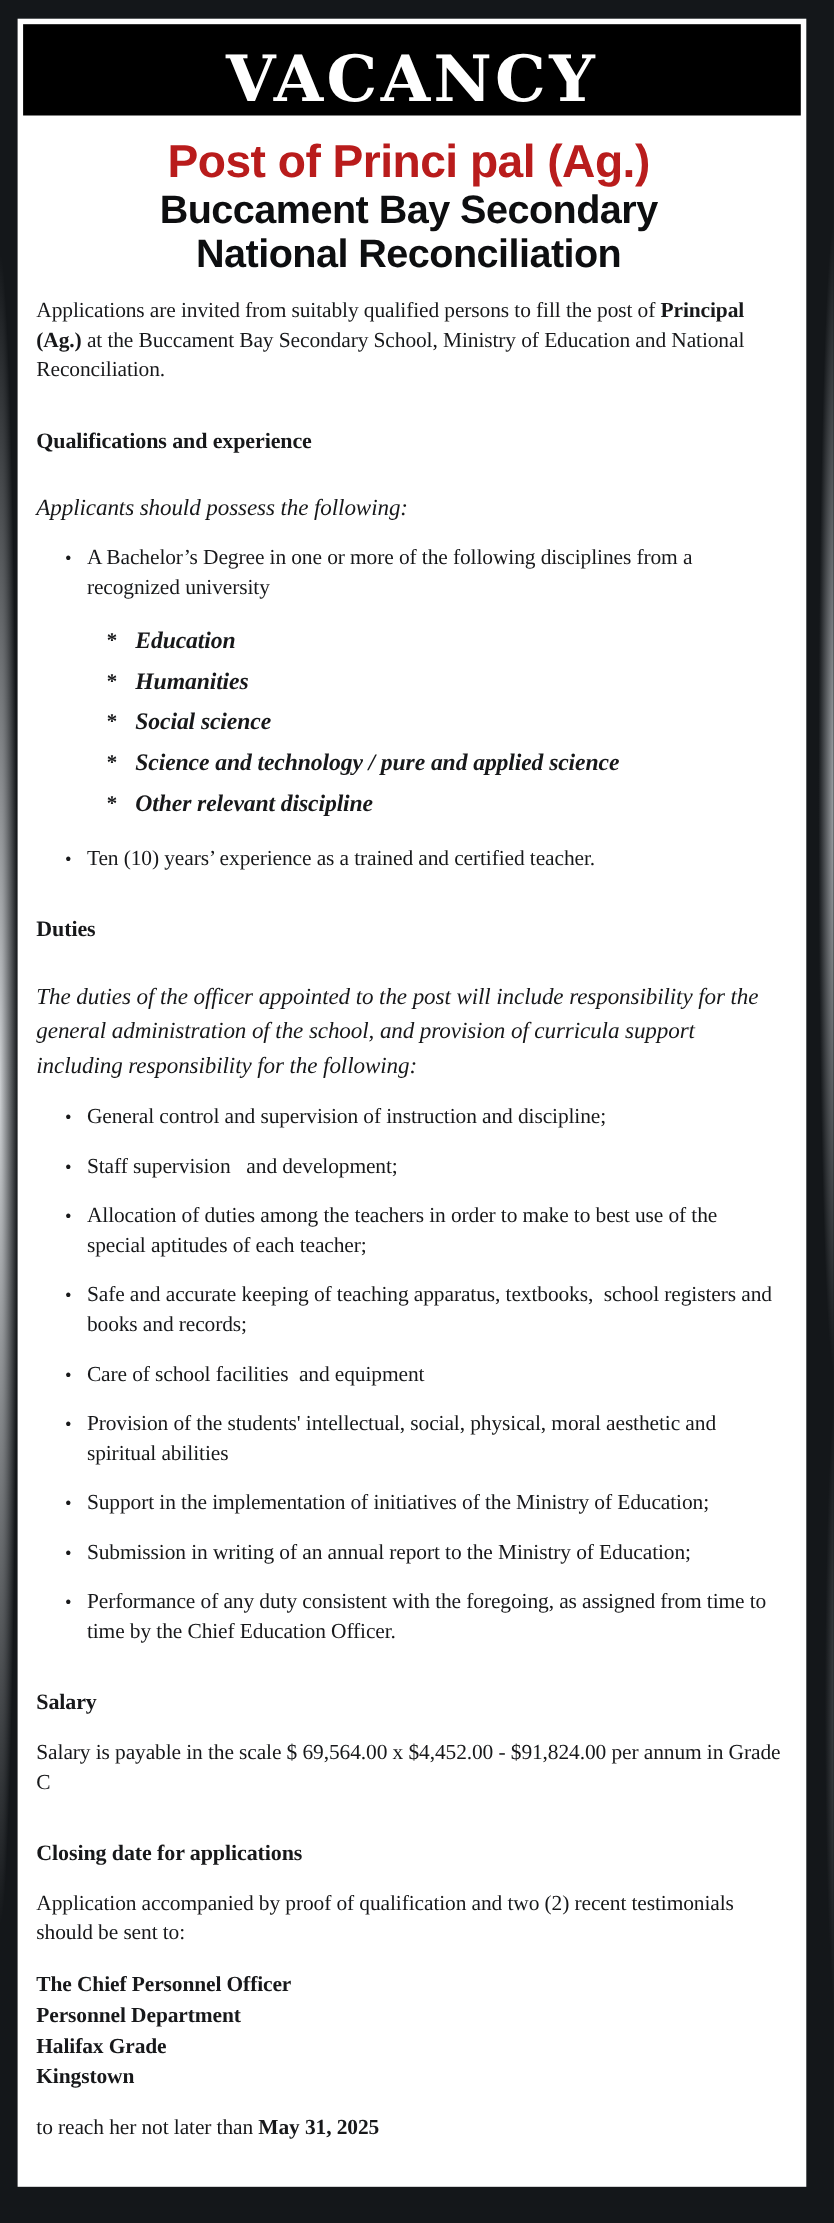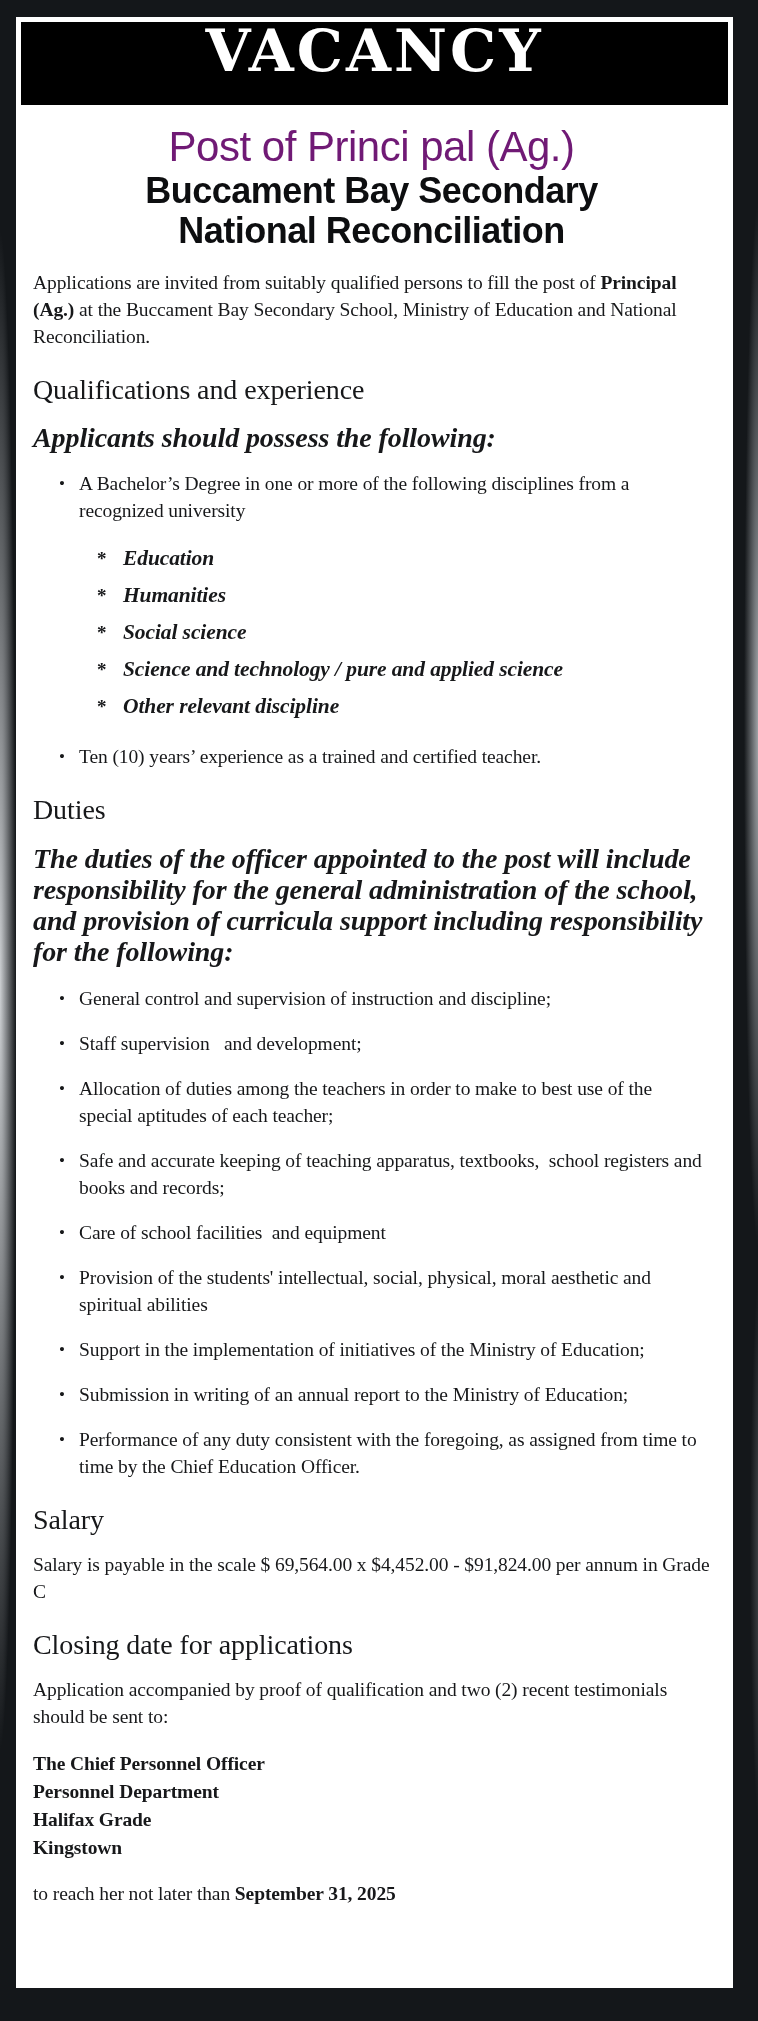--- a/index.html
+++ b/index.html
@@ -27,21 +27,21 @@
     position:absolute; left:16px; top:17px;
     width:717px; height:1971px;
     box-sizing:border-box;
     background:#ffffff;
     padding:5px 5px 0 5px;
     overflow:hidden;
   }
   .banner {
     height:83px;
     background:#000000;
-    display:flex; align-items:flex-start; justify-content:center;
+    display:flex; align-items:flex-end; justify-content:center;
   }
   .banner-title {
     color:#ffffff;
     font-family:"DejaVu Serif", serif;
     font-weight:bold;
     font-size:58px;
     line-height:1;
     letter-spacing:3px;
     padding-bottom:4px;
   }
@@ -49,47 +49,47 @@
     padding:10px 18px 0 12px;
     color:#17181a;
     font-size:19.5px;
     line-height:27px;
     letter-spacing:-0.1px;
   }
   .title {
     margin:10px 0 2px 0;
     text-align:center;
     font-family:"Liberation Sans", sans-serif;
-    font-weight:400;
+    font-weight:700;
     font-size:42px;
     line-height:44px;
     letter-spacing:-0.5px;
-    color:#701a75;
+    color:#b91c1c;
   }
   .subtitle {
     text-align:center;
     font-family:"Liberation Sans", sans-serif;
     font-weight:700;
     font-size:36px;
     line-height:40px;
     letter-spacing:-0.5px;
     color:#0d0e10;
   }
   .para { margin:18px 0 0 0; }
   .heading {
-    margin:26px 0 0 0;
-    font-size:28px;
+    margin:38px 0 0 0;
+    font-size:20px;
+    font-weight:bold;
+    line-height:27px;
+  }
+  .lead {
+    margin:32px 0 0 0;
+    font-style:italic;
     font-weight:normal;
-    line-height:27px;
-  }
-  .lead {
-    margin:20px 0 0 0;
-    font-style:italic;
-    font-weight:bold;
-    font-size:28px;
+    font-size:21px;
     line-height:29px;
   }
   .duties-lead { line-height:31px; }
   .bullet-row {
     display:flex;
     margin:18px 0 0 0;
     padding-left:26px;
   }
   .bullet-row .dot {
     flex:0 0 auto;
@@ -225,17 +225,17 @@
 
       <p class="para">Application accompanied by proof of qualification and two (2) recent testimonials should be sent to:</p>
 
       <div class="address">
         <div>The Chief Personnel Officer</div>
         <div>Personnel Department</div>
         <div>Halifax Grade</div>
         <div>Kingstown</div>
       </div>
 
-      <p class="para"><span>to reach her not later than </span><span class="bold">September 31, 2025</span></p>
+      <p class="para"><span>to reach her not later than </span><span class="bold">May 31, 2025</span></p>
 
     </div>
   </div>
 </div>
 
 </body></html>

